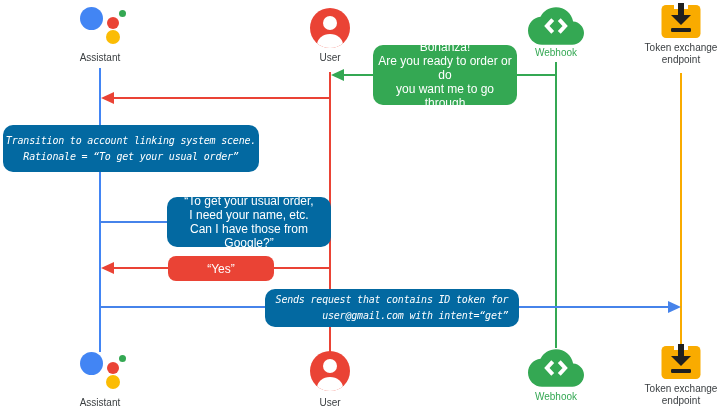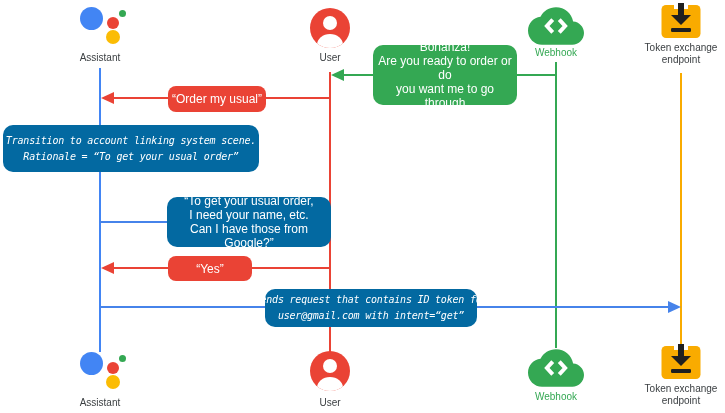--- a/index.html
+++ b/index.html
@@ -56,22 +56,22 @@
   [data-name="arrow-yes-line"]     { left:112px; top:267px; width:218px; background:#ea4335; }
   [data-name="arrow-yes-head"]     { left:101px; top:262px; border-right-color:#ea4335; }
   [data-name="arrow-request-line"] { left:100px; top:306px; width:570px; background:#4683ea; }
   [data-name="arrow-request-head"] { left:668px; top:301px; border-left-color:#4683ea; }
 
   
   [data-name="bubble-welcome"]  { left:373px; top:45px;  width:144px; height:60px; }
   [data-name="bubble-order"]    { left:168px; top:86px;  width:98px;  height:26px; border-radius:8px; }
   [data-name="note-transition"] { left:3px;   top:125px; width:256px; height:47px; }
   [data-name="bubble-ask"]      { left:126px; top:197px; width:164px; height:50px;margin-left:41px; }
-  [data-name="bubble-yes"]      { left:168px; top:256px; width:84px;  height:25px; border-radius:8px; }
-  [data-name="note-request"]    { left:265px; top:289px; width:212px; height:38px; }
+  [data-name="bubble-yes"]      { left:168px; top:256px; width:106px;  height:25px; border-radius:8px; }
+  [data-name="note-request"]    { left:265px; top:289px; width:254px; height:38px;text-align:right; }
 
   
   [data-name="assistant-icon-top"] { left:80px; top:6px; }
   [data-name="assistant-label-top"]{ left:60px; top:52px; width:80px; }
   [data-name="user-icon-top"]      { left:310px; top:8px; }
   [data-name="user-label-top"]     { left:310px; top:52px; width:40px; }
   [data-name="webhook-icon-top"]   { left:528px; top:5px; }
   [data-name="webhook-label-top"]  { left:518px; top:47px; width:76px; }
   [data-name="token-icon-top"]     { left:661px; top:3px; }
   [data-name="token-label-top"]    { left:638px; top:42px; width:86px; }
@@ -108,21 +108,20 @@
   <div class="hline" data-name="arrow-yes-line"></div>
   <div class="head head-left" data-name="arrow-yes-head"></div>
 
   <div class="hline" data-name="arrow-request-line"></div>
   <div class="head head-right" data-name="arrow-request-head"></div>
 
   <div class="bubble bg-green" data-name="bubble-welcome">“Welcome to Boba Bonanza!
 Are you ready to order or do
 you want me to go through
 the drinks with you?”</div>
-  <div class="bubble bg-red" data-name="bubble-order">“Order my usual”</div>
   <div class="bubble bg-blue code" data-name="note-transition">Transition to account linking system scene.
 Rationale = “To get your usual order”</div>
   <div class="bubble bg-blue" data-name="bubble-ask">“To get your usual order,
 I need your name, etc.
 Can I have those from Google?”</div>
   <div class="bubble bg-red" data-name="bubble-yes">“Yes”</div>
   <div class="bubble bg-blue code" data-name="note-request">Sends request that contains ID token for
 user@gmail.com with intent=“get”</div>
 
   <div class="assistant-icon" data-name="assistant-icon-top">

